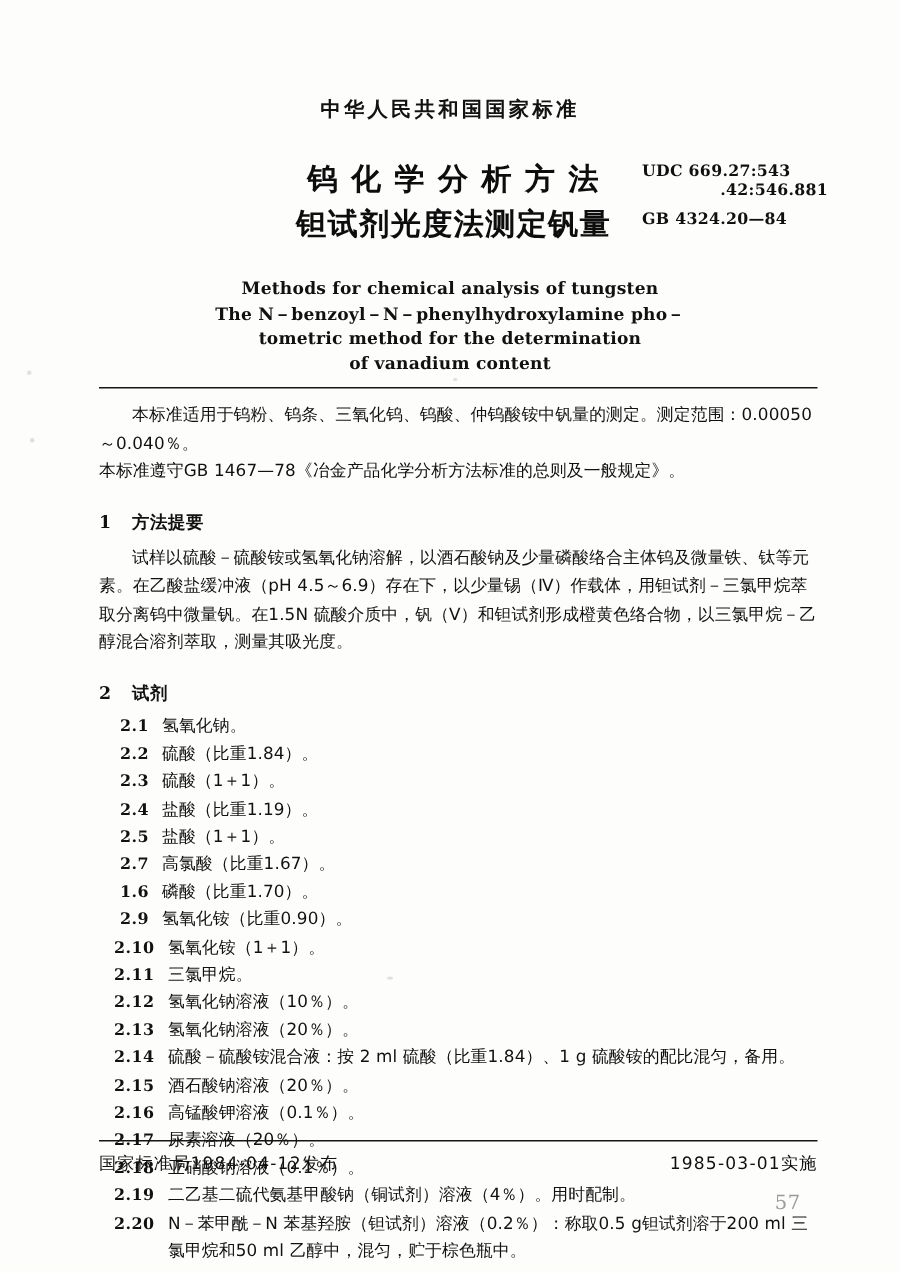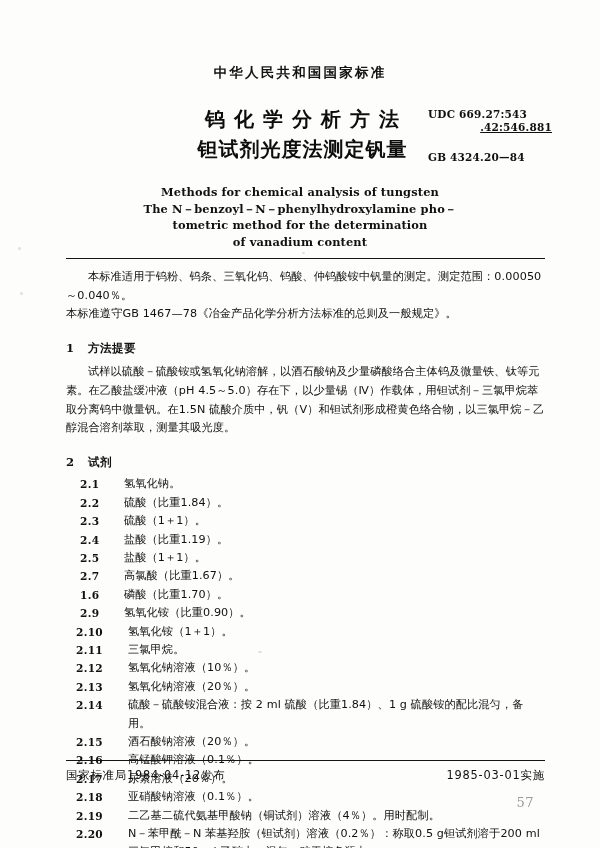--- a/index.html
+++ b/index.html
@@ -74,22 +74,22 @@
     right: 42px;
     top: 2px;
     width: 130px;
     font-family: "DejaVu Serif", "Liberation Serif", serif;
     font-size: 10.5px;
     font-weight: 700;
     color: #101010;
     letter-spacing: 0.2px;
   }
   .codes .udc-1 { white-space: nowrap; }
-  .codes .udc-2 { text-align: right; padding-right: 6px; margin-top: 1px; text-decoration: underline; }
-  .codes .gb    { margin-top: 18px; white-space: nowrap; }
+  .codes .udc-2 { text-align: right; padding-right: 6px; margin-top: 1px; }
+  .codes .gb    { margin-top: 7px; white-space: nowrap; }
 
   .en-title {
     margin-top: 16px;
     text-align: center;
     font-family: "DejaVu Serif", "Liberation Serif", serif;
     font-size: 11.4px;
     font-weight: 700;
     line-height: 16.6px;
     color: #111;
     letter-spacing: 0.15px;
@@ -141,21 +141,20 @@
     margin-top: 6px;
   }
 
   .reagents {
     margin-top: 3px;
   }
   .item {
     display: flex;
     align-items: flex-start;
     line-height: 18.4px;
-    gap: 16px;
   }
   .item .idx {
     flex: 0 0 auto;
     width: 36px;
     padding-left: 14px;
     box-sizing: border-box;
     font-family: "DejaVu Serif", "Liberation Serif", serif;
     font-weight: 700;
     font-size: 10.6px;
     letter-spacing: 0.3px;
@@ -239,21 +238,21 @@
 
   <div class="body-block">
 
     <p class="para">本标准适用于钨粉、钨条、三氧化钨、钨酸、仲钨酸铵中钒量的测定。测定范围：0.00050～0.040％。</p>
     <p class="para noindent">本标准遵守GB  1467—78《冶金产品化学分析方法标准的总则及一般规定》。</p>
 
     <div class="sec-head">
       <span class="num">1</span><span>方法提要</span>
     </div>
 
-    <p class="para summary">试样以硫酸－硫酸铵或氢氧化钠溶解，以酒石酸钠及少量磷酸络合主体钨及微量铁、钛等元素。在乙酸盐缓冲液（pH 4.5～5.0）存在下，以少量锡（Ⅳ）作载体，用钽试剂－三氯甲烷萃取分离钨中微量钒。在1.5N 硫酸介质中，钒（Ⅴ）和钽试剂形成橙黄色络合物，以三氯甲烷－乙醇混合溶剂萃取，测量其吸光度。</p>
+    <p class="para summary">试样以硫酸－硫酸铵或氢氧化钠溶解，以酒石酸钠及少量磷酸络合主体钨及微量铁、钛等元素。在乙酸盐缓冲液（pH 4.5～6.9）存在下，以少量锡（Ⅳ）作载体，用钽试剂－三氯甲烷萃取分离钨中微量钒。在1.5N 硫酸介质中，钒（Ⅴ）和钽试剂形成橙黄色络合物，以三氯甲烷－乙醇混合溶剂萃取，测量其吸光度。</p>
 
     <div class="sec-head">
       <span class="num">2</span><span>试剂</span>
     </div>
 
     <div class="reagents">
 
       <div class="item">
         <span class="idx">2.1</span>
         <span class="txt">氢氧化钠。</span>

